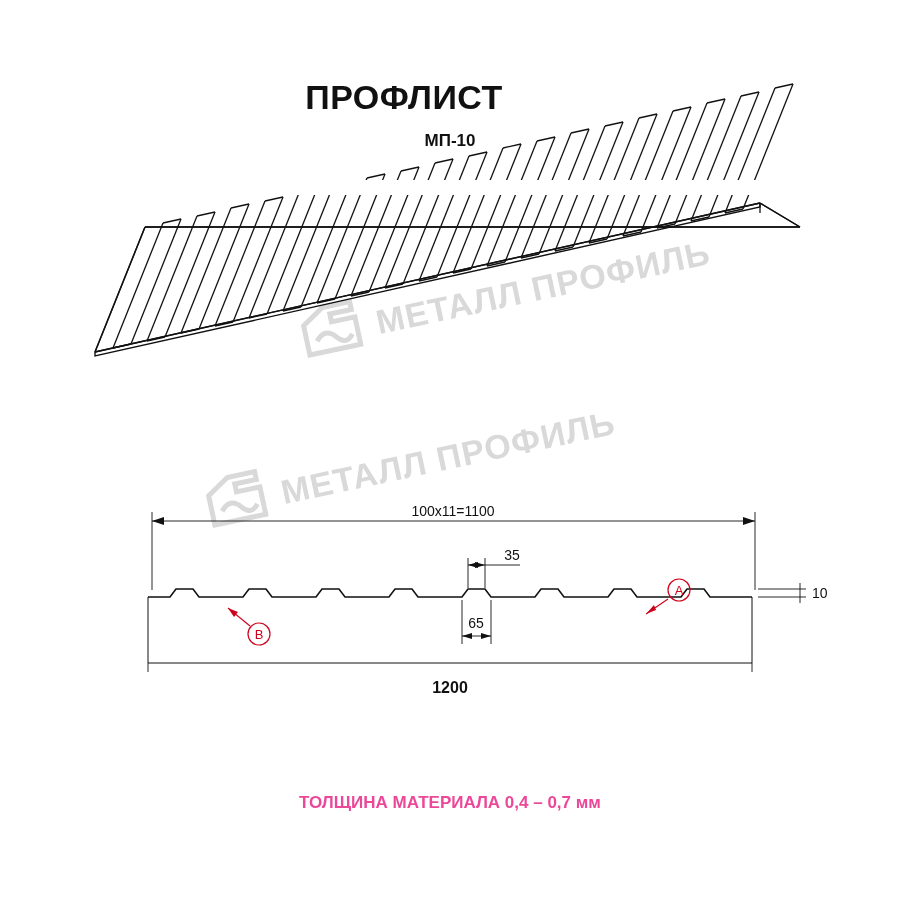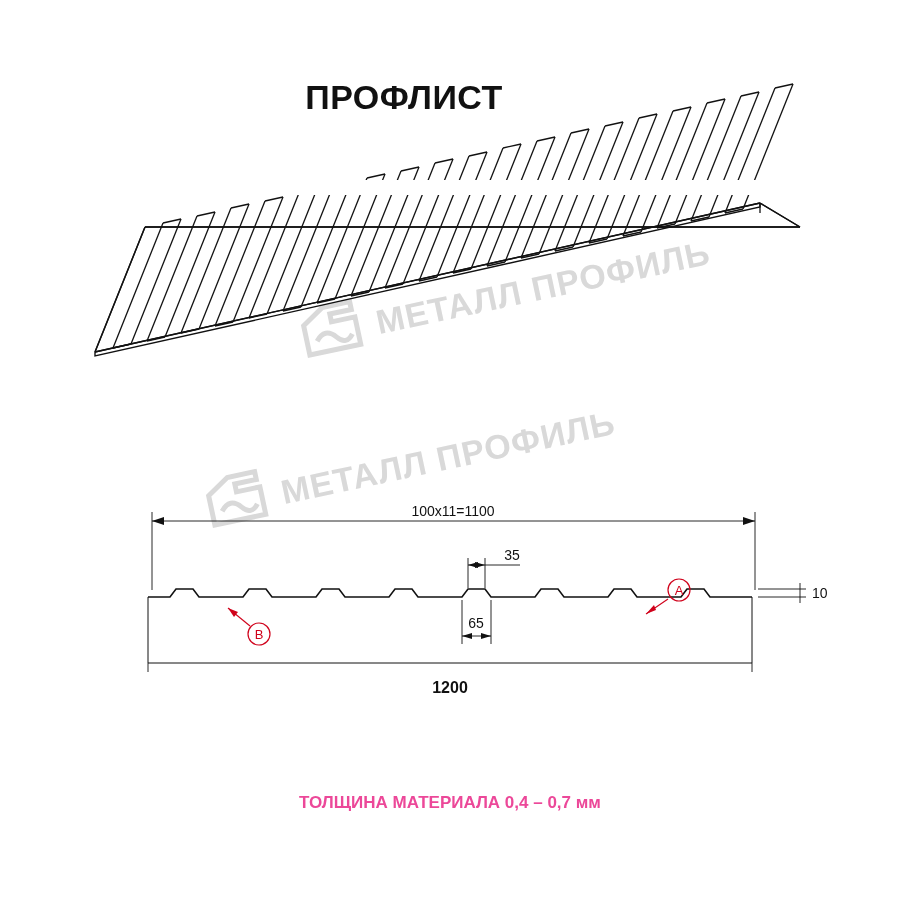--- a/index.html
+++ b/index.html
@@ -80,20 +80,21 @@
     font-size: 13px;
     fill: #d0021b;
   }
 </style>
 </head>
 <body>
 
 <div class="page">
 
   <div class="title">ПРОФЛИСТ</div>
+  <div class="subtitle">МП-10</div>
   <div class="footer-note">ТОЛЩИНА МАТЕРИАЛА 0,4 – 0,7 мм</div>
 
   <svg class="layer" viewBox="0 0 900 900">
 
     <g transform="translate(290,300) rotate(-12)">
       <g>
         <path d="M8 58 L8 28 L30 14 L58 14 L58 22 L36 22 L36 30 L60 30 L60 58 Z" fill="none" stroke="#d9d9d9" stroke-width="5"></path>
         <path d="M18 46 q10 -12 20 0 q8 10 16 0" fill="none" stroke="#d9d9d9" stroke-width="5"></path>
       </g>
       <text class="wm-text" x="80" y="52">МЕТАЛЛ ПРОФИЛЬ</text>

